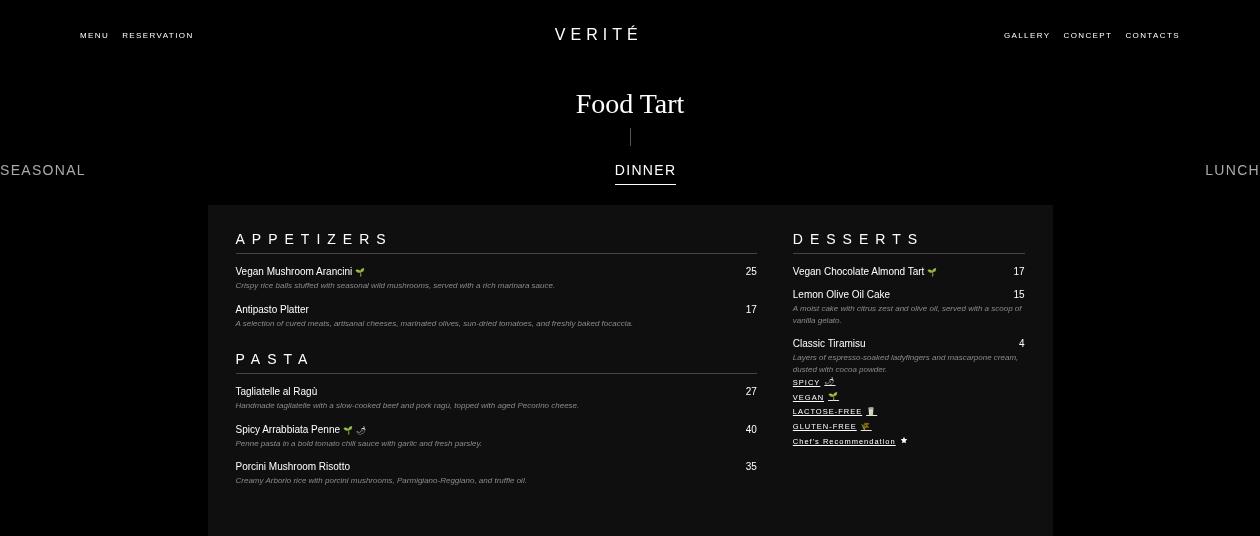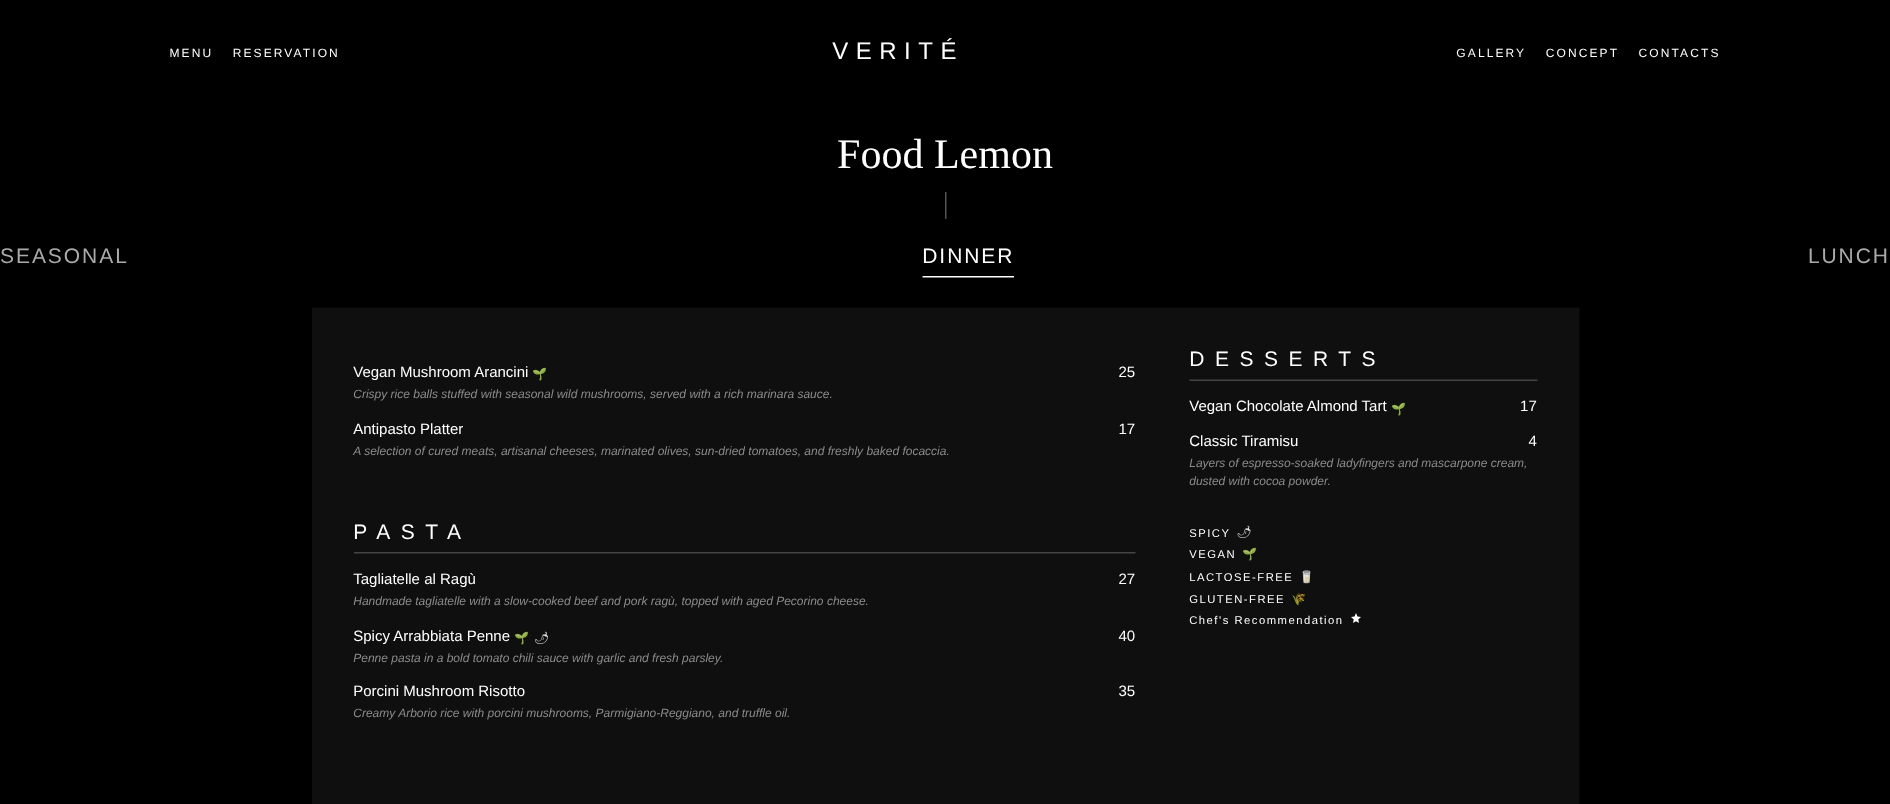--- a/index.html
+++ b/index.html
@@ -12,21 +12,21 @@
       font-family: -apple-system, BlinkMacSystemFont, "Segoe UI", Helvetica, Arial, sans-serif;
       color: #fff;
       width: 1260px;
       height: 536px;
       overflow: hidden;
     }
     .topnav {
       display: flex;
       justify-content: space-between;
       align-items: center;
-      padding: 35px 113px;
+      padding: 35px 80px;
       height: 58px;
     }
     .nav-left, .nav-right {
       display: flex;
       gap: 13px;
       font-size: 8px;
       letter-spacing: 1.4px;
       color: #fff;
     }
     .nav-left a, .nav-right a {
@@ -88,21 +88,21 @@
     .section-header {
       font-size: 14px;
       letter-spacing: 7px;
       font-weight: 400;
       margin-top: 0;
       margin-bottom: 7px;
       padding-bottom: 6px;
       border-bottom: 1px solid #444;
     }
     .section-header.spaced {
-      margin-top: 40px;
+      margin-top: 22px;
     }
     .menu-item {
       margin-top: 12px;
     }
     .item-row {
       display: flex;
       justify-content: space-between;
       align-items: baseline;
     }
     .item-name {
@@ -123,24 +123,24 @@
       color: #8b8b8b;
       margin-top: 3px;
       line-height: 1.45;
       font-style: italic;
     }
     .icon {
       font-size: 8px;
       opacity: 0.9;
     }
     .legend {
-      margin-top: 22px;
       font-size: 7.5px;
       letter-spacing: 1px;
       line-height: 1.85;
+      text-decoration: underline;
     }
     .legend-row {
       display: flex;
       align-items: center;
       gap: 4px;
     }
     .legend-label {
       color: #fff;
     }
     .star-icon svg {
@@ -158,32 +158,33 @@
     <a>RESERVATION</a>
   </div>
   <div class="logo">VERITÉ</div>
   <div class="nav-right">
     <a>GALLERY</a>
     <a>CONCEPT</a>
     <a>CONTACTS</a>
   </div>
 </div>
 
-<h1 class="page-title">Food Lemon</h1>
+<h1 class="page-title">Food Tart</h1>
 <div class="title-divider"></div>
 
 <div class="tabs">
   <div class="tab">SEASONAL</div>
   <div class="tab active">DINNER</div>
   <div class="tab">LUNCH</div>
 </div>
 
 <div class="menu-panel">
   <div class="col-left">
 
+    <h2 class="section-header">APPETIZERS</h2>
 
     <div class="menu-item">
       <div class="item-row">
         <span class="item-name">
           <span>Vegan Mushroom Arancini</span>
           <span class="icon">🌱</span>
         </span>
         <span class="item-price">25</span>
       </div>
       <div class="item-desc">Crispy rice balls stuffed with seasonal wild mushrooms, served with a rich marinara sauce.</div>
@@ -237,20 +238,27 @@
     <div class="menu-item">
       <div class="item-row">
         <span class="item-name">
           <span>Vegan Chocolate Almond Tart</span>
           <span class="icon">🌱</span>
         </span>
         <span class="item-price">17</span>
       </div>
     </div>
 
+    <div class="menu-item">
+      <div class="item-row">
+        <span class="item-name">Lemon Olive Oil Cake</span>
+        <span class="item-price">15</span>
+      </div>
+      <div class="item-desc">A moist cake with citrus zest and olive oil, served with a scoop of vanilla gelato.</div>
+    </div>
 
     <div class="menu-item">
       <div class="item-row">
         <span class="item-name">Classic Tiramisu</span>
         <span class="item-price">4</span>
       </div>
       <div class="item-desc">Layers of espresso-soaked ladyfingers and mascarpone cream, dusted with cocoa powder.</div>
     </div>
 
     <div class="legend">

